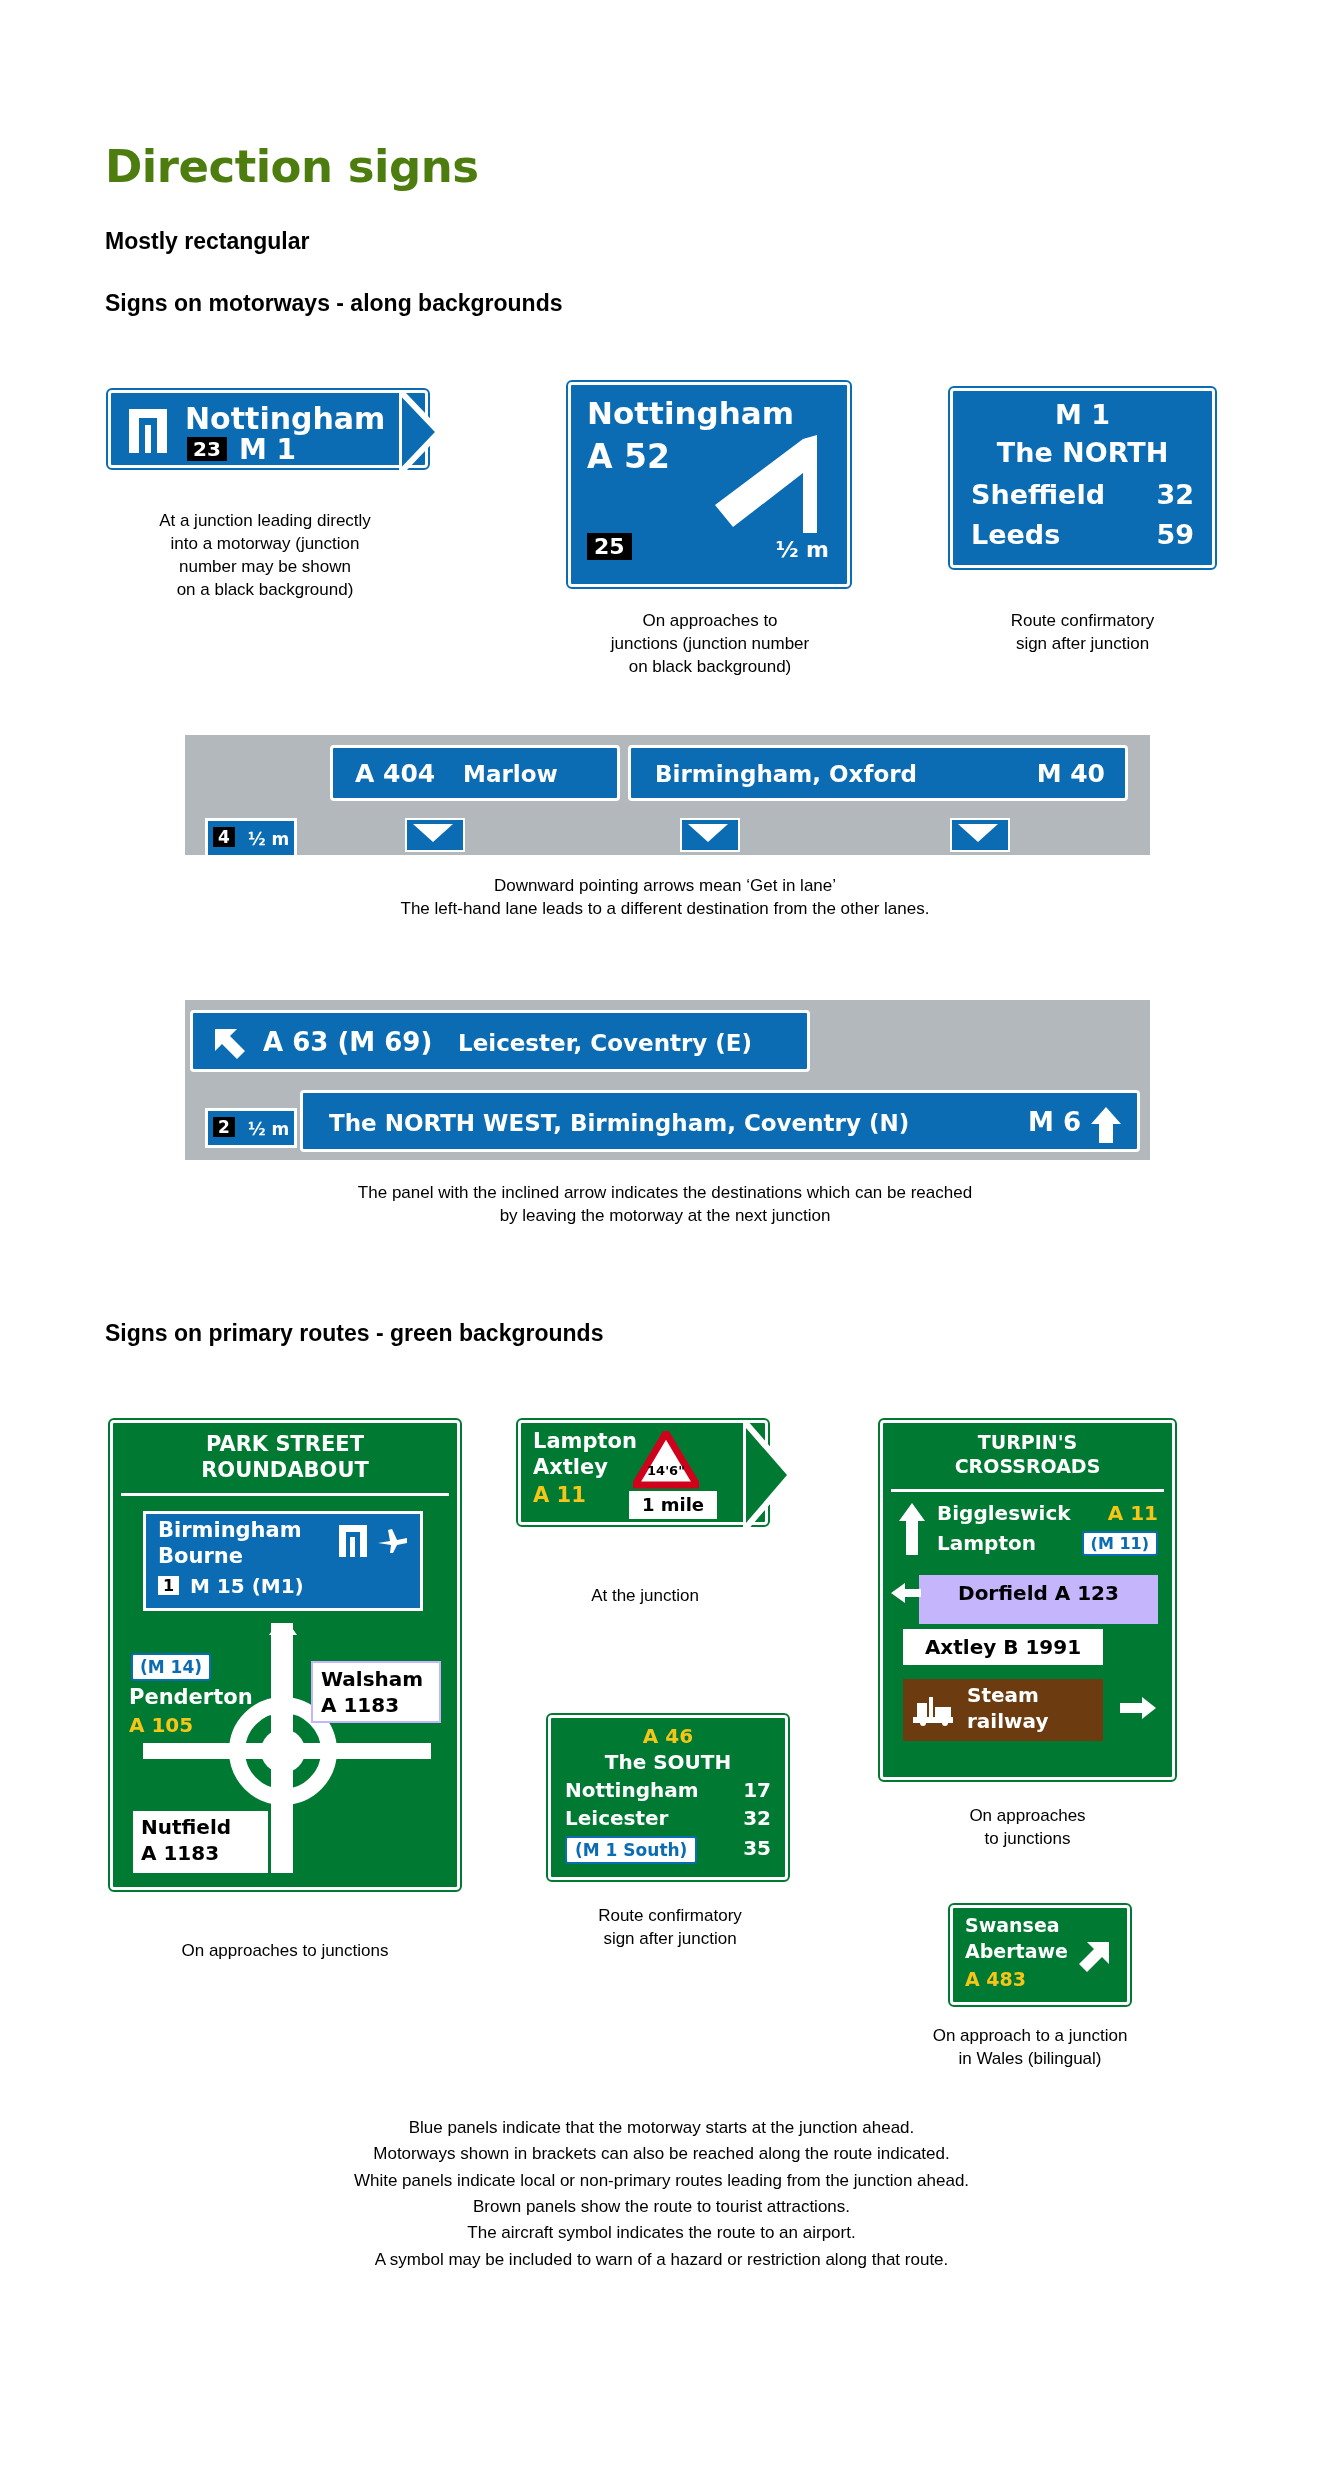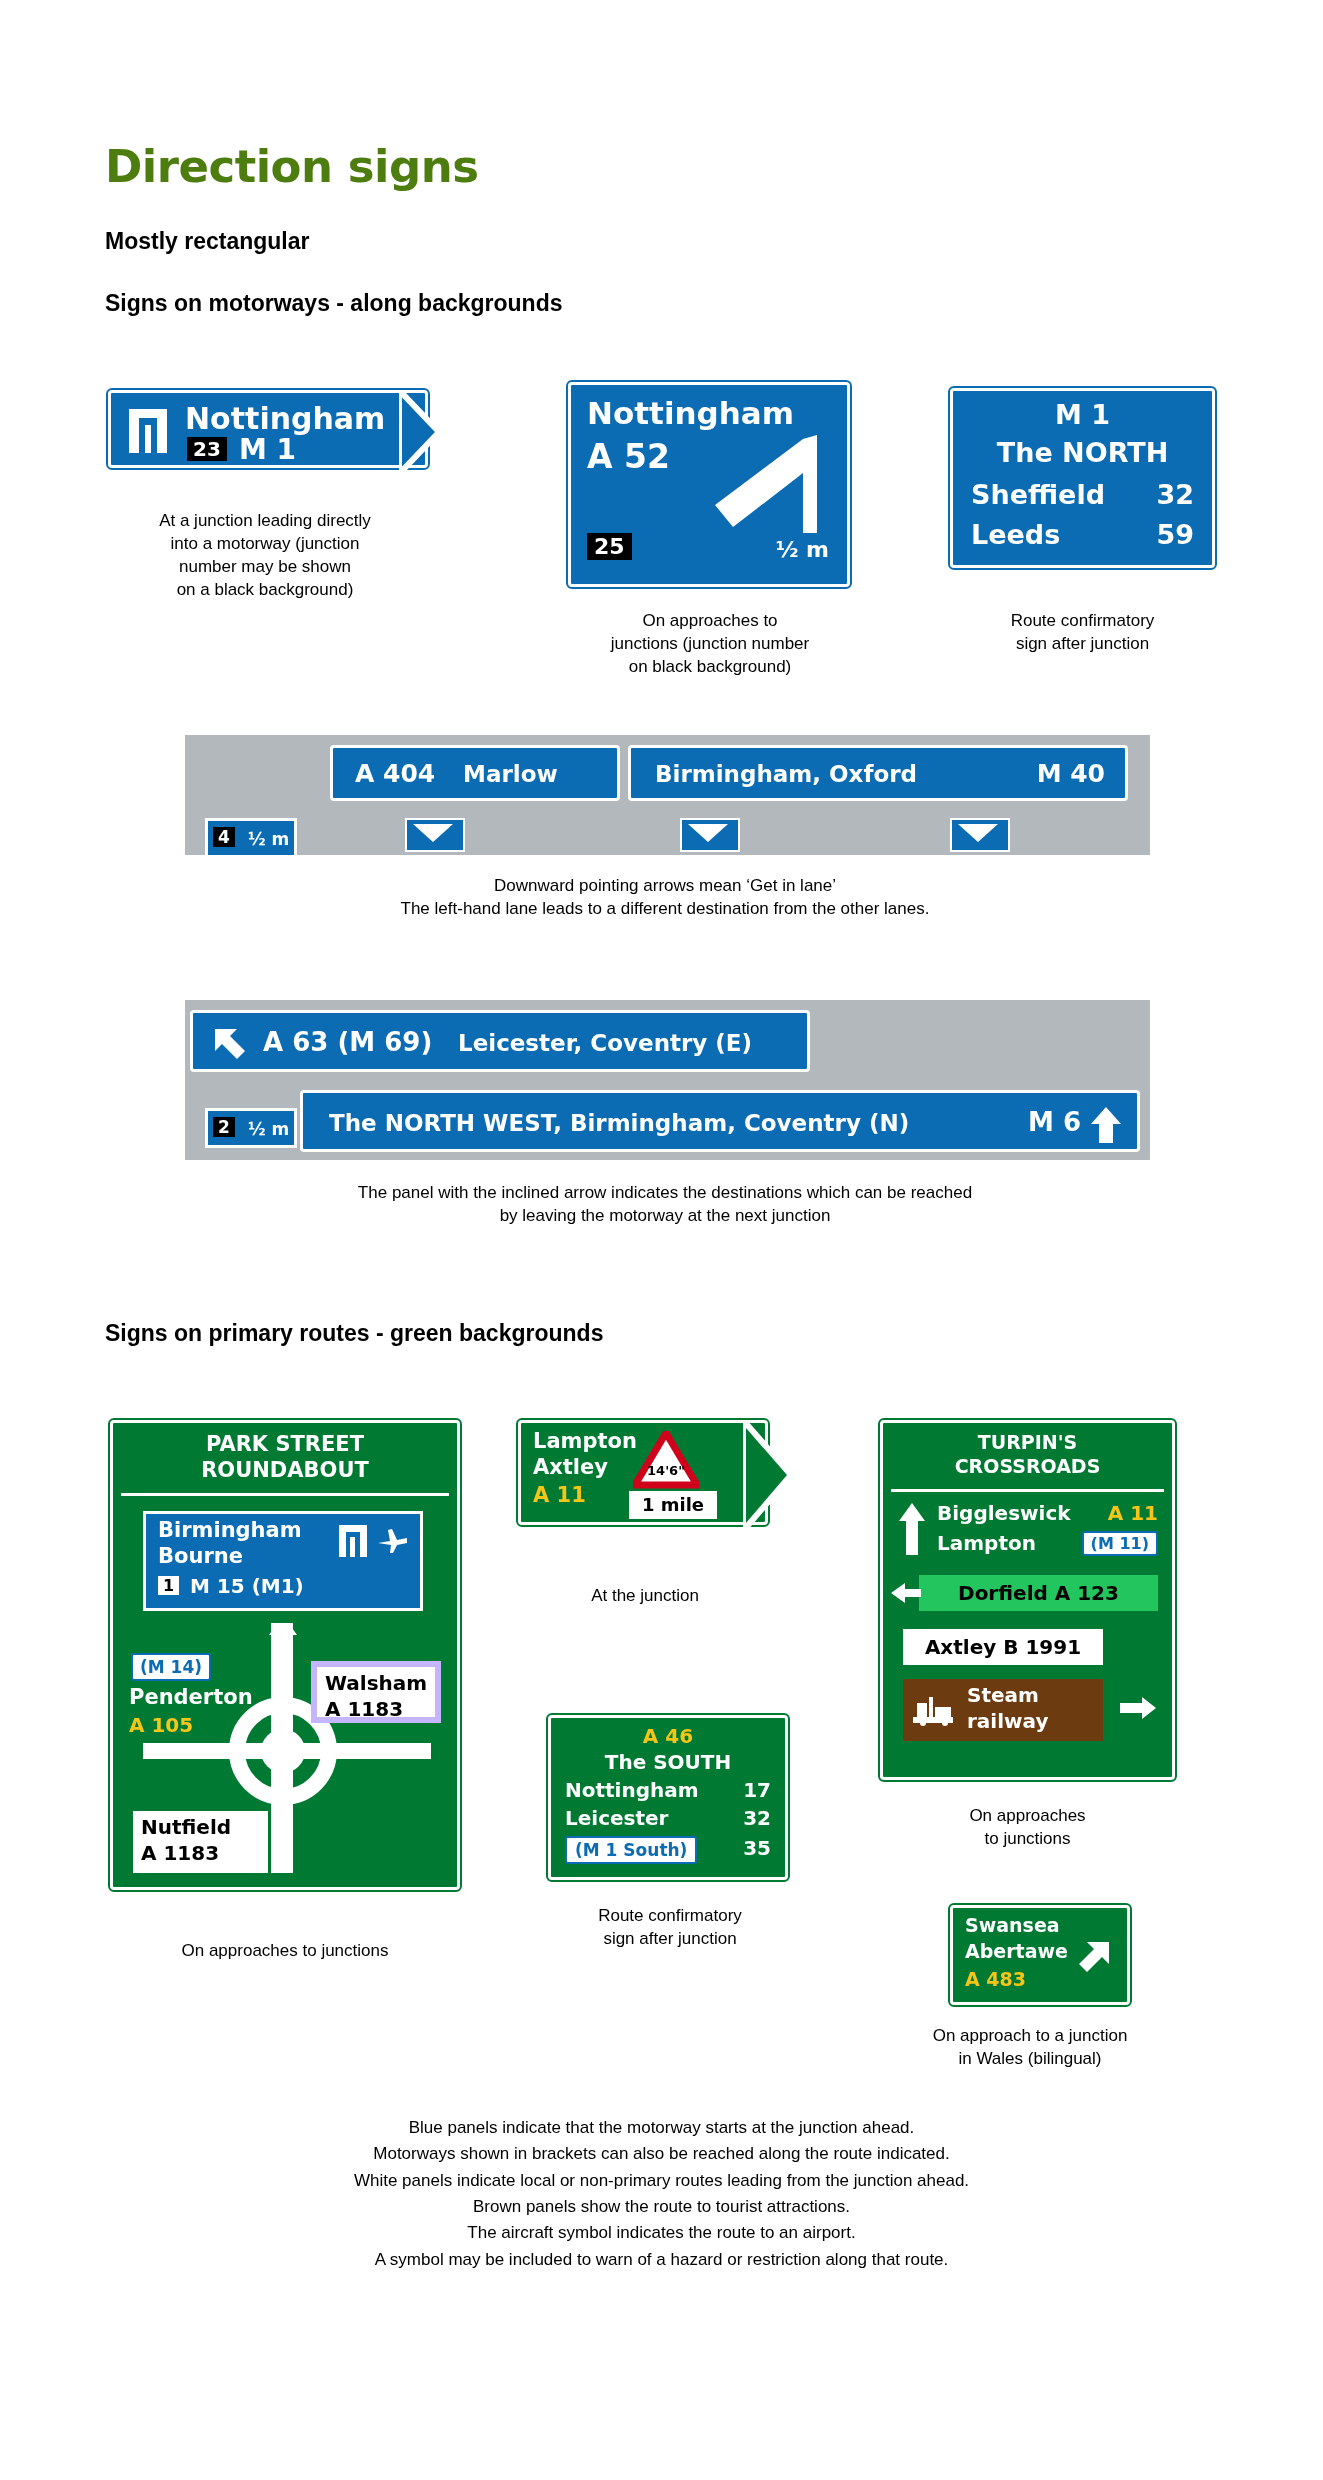--- a/index.html
+++ b/index.html
@@ -194,21 +194,21 @@
       <circle cx="150" cy="128" r="22" fill="#fff"></circle>
       <svg x="130" y="-8">
           <path d="M20 0 L34 20 H26 V44 H14 V20 H6 Z" fill="#fff"></path>
         </svg>
     </svg>
 
     <div class="smallwhite" style="position:absolute;left:18px;top:230px;font-size:17px;padding:2px 7px;border-radius:3px;font-family:'DejaVu Sans',sans-serif;">(M 14)</div>
     <div class="signtext" style="position:absolute;left:16px;top:262px;font-size:21px;">Penderton</div>
     <div style="position:absolute;left:16px;top:290px;font-size:20px;font-weight:bold;color:#f5c518;font-family:'DejaVu Sans',sans-serif;">A 105</div>
 
-    <div style="position:absolute;right:16px;top:238px;width:130px;height:62px;background:#fff;border:6px solid #c4b5fd;box-sizing:border-box;">
+    <div style="position:absolute;right:16px;top:238px;width:130px;height:62px;background:#fff;border:2px solid #c4b5fd;box-sizing:border-box;">
       <div style="position:absolute;left:8px;top:4px;font-size:20px;font-weight:bold;font-family:'DejaVu Sans',sans-serif;">Walsham</div>
       <div style="position:absolute;left:8px;top:30px;font-size:20px;font-weight:bold;font-family:'DejaVu Sans',sans-serif;">A 1183</div>
     </div>
 
     <div style="position:absolute;left:20px;top:388px;width:135px;height:62px;background:#fff;box-sizing:border-box;">
       <div style="position:absolute;left:8px;top:4px;font-size:20px;font-weight:bold;font-family:'DejaVu Sans',sans-serif;">Nutfield</div>
       <div style="position:absolute;left:8px;top:30px;font-size:20px;font-weight:bold;font-family:'DejaVu Sans',sans-serif;">A 1183</div>
     </div>
   </div>
   <div class="cap" style="left:110px;top:1940px;width:350px;">On approaches to junctions</div>
@@ -257,21 +257,21 @@
     <div style="position:absolute;left:8px;right:8px;top:66px;height:3px;background:#fff;"></div>
 
     <svg style="position:absolute;left:14px;top:78px;" width="30" height="56" viewBox="0 0 30 56">
       <path d="M15 2 L28 20 H21 V54 H9 V20 H2 Z" fill="#fff"></path>
     </svg>
     <div class="signtext" style="position:absolute;left:54px;top:78px;font-size:20px;">Biggleswick</div>
     <div style="position:absolute;right:14px;top:78px;font-size:20px;font-weight:bold;color:#f5c518;font-family:'DejaVu Sans',sans-serif;">A 11</div>
     <div class="signtext" style="position:absolute;left:54px;top:108px;font-size:20px;">Lampton</div>
     <div class="smallwhite" style="position:absolute;right:14px;top:108px;font-size:16px;padding:1px 7px;border-radius:3px;font-family:'DejaVu Sans',sans-serif;">(M 11)</div>
 
-    <div style="position:absolute;left:36px;right:14px;top:152px;height:36px;background:#22c55e;">
+    <div style="position:absolute;left:36px;right:14px;top:152px;height:49px;background:#c4b5fd;">
       <svg style="position:absolute;left:-30px;top:6px;" width="34" height="24" viewBox="0 0 34 24">
         <path d="M2 12 L16 2 V8 H32 V16 H16 V22 Z" fill="#fff"></path>
       </svg>
       <div style="text-align:center;line-height:36px;font-size:20px;font-weight:bold;font-family:'DejaVu Sans',sans-serif;">Dorfield  A 123</div>
     </div>
 
     <div style="position:absolute;left:20px;width:200px;top:206px;height:36px;background:#fff;">
       <div style="text-align:center;line-height:36px;font-size:20px;font-weight:bold;font-family:'DejaVu Sans',sans-serif;">Axtley  B 1991</div>
     </div>
 

